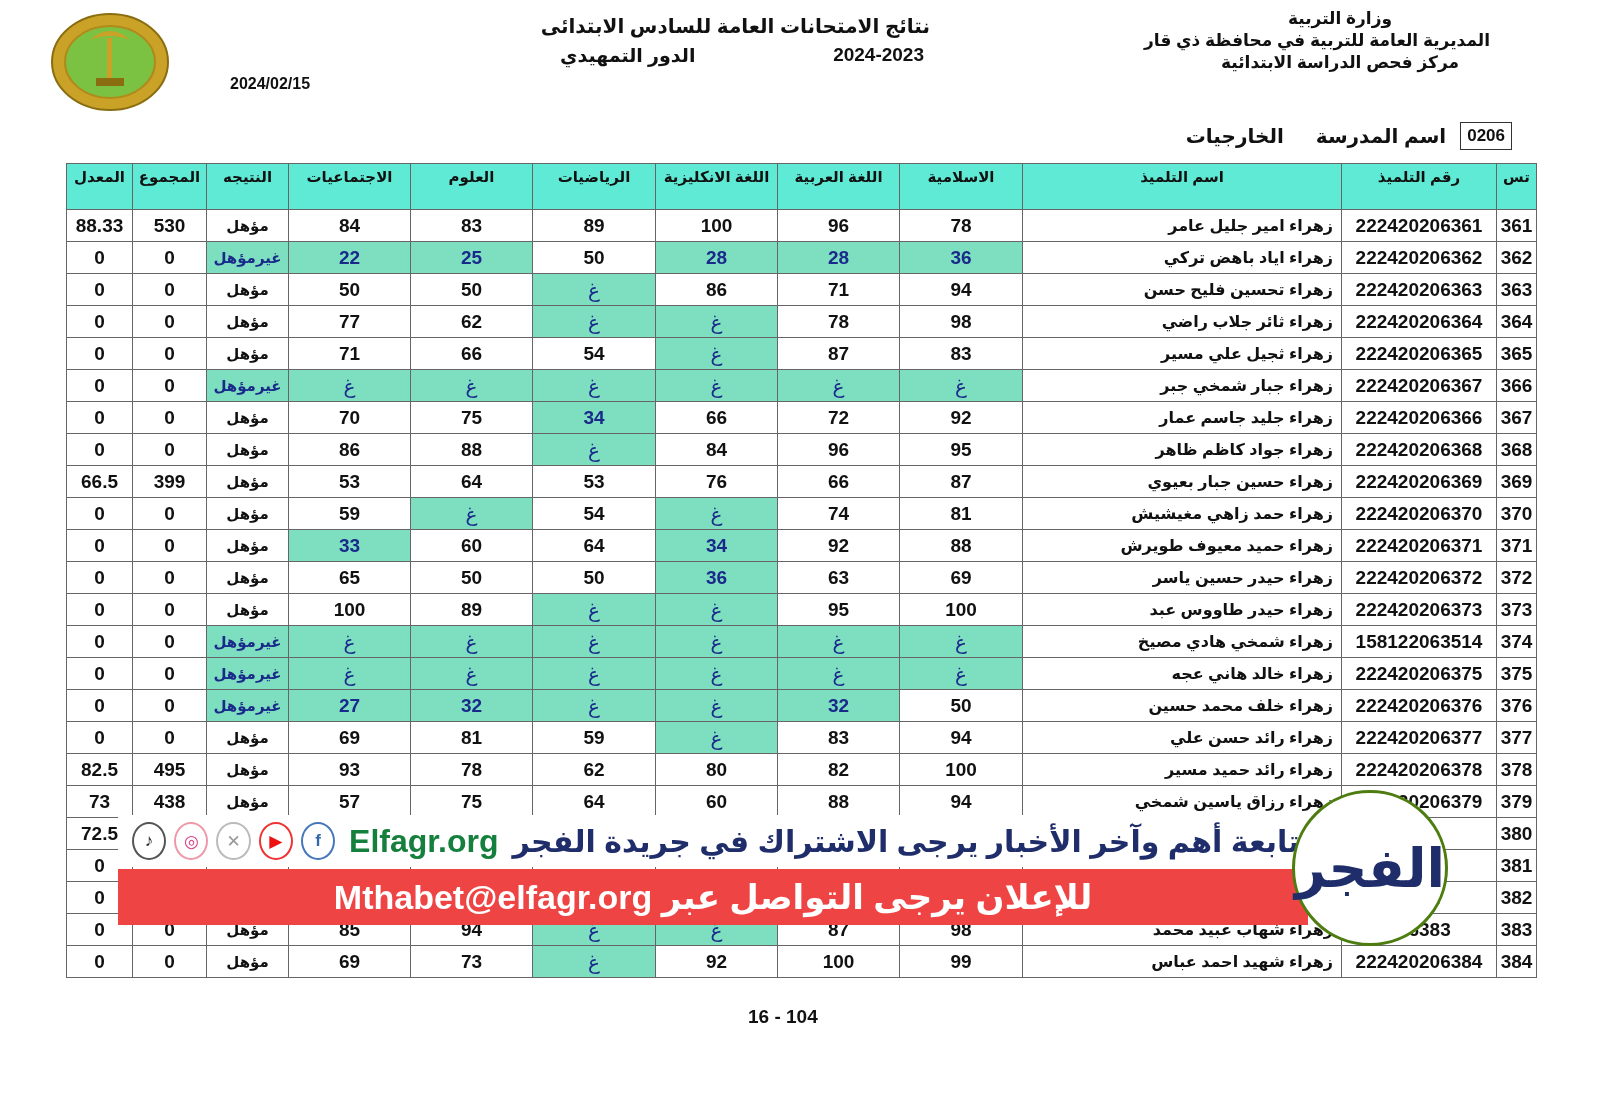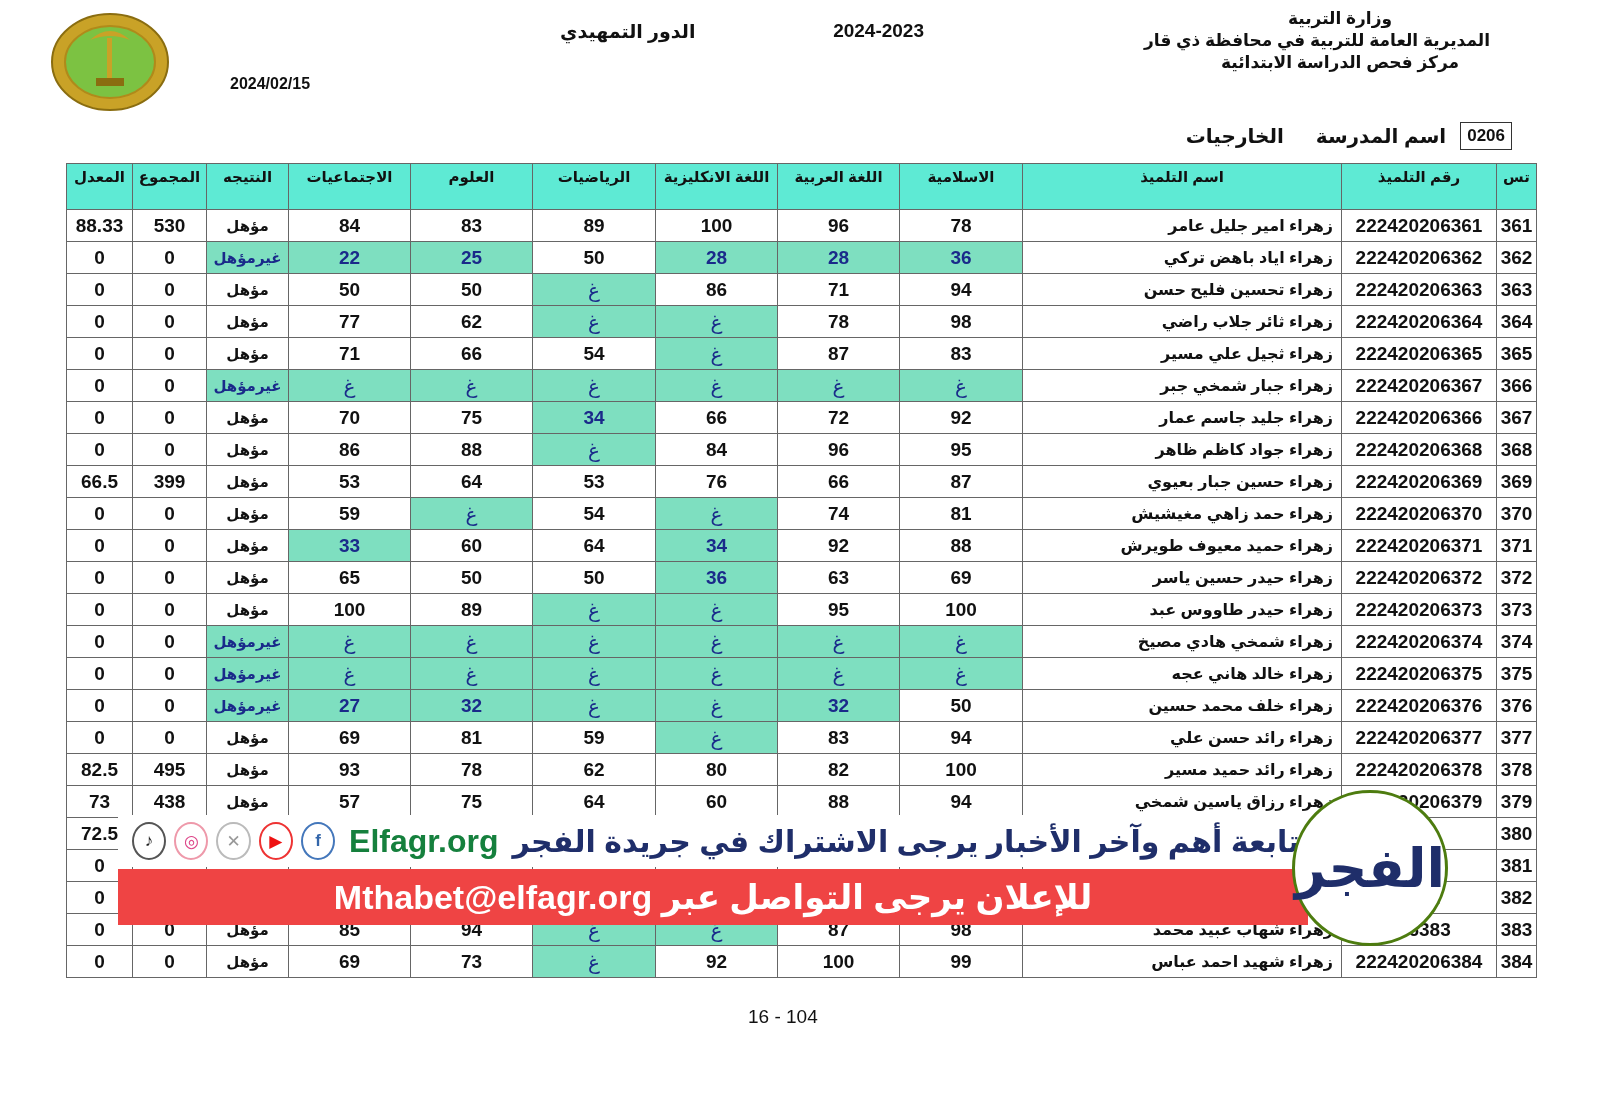--- a/index.html
+++ b/index.html
@@ -22,38 +22,39 @@
     position:absolute; left:66px; top:163px; border-collapse:collapse; direction:rtl;
     table-layout:fixed; width:1470px;
   }
   #results th, #results td { border:1.5px solid #666; text-align:center; padding:0; white-space:nowrap; overflow:hidden; }
   #results th { background:#5eead4; height:41px; font-size:15px; font-weight:bold; vertical-align:top; padding-top:4px; }
   #results td { height:31px; font-size:19px; font-weight:bold; }
   #results td.name { text-align:right; padding-right:8px; font-size:16px; }
   #results td.res { font-size:15px; font-weight:bold; }
   #results td.fail { background:#7edfc0; color:#1a2a8a; }
   #results td.absent { background:#7edfc0; color:#1a2a8a; font-weight:normal; font-size:20px; }
-  #page-num { left:748px; top:1006px; font-size:19px; font-weight:normal;text-align:right; }
+  #page-num { left:748px; top:1006px; font-size:19px; font-weight:bold;text-align:right; }
   
   #ad-top { left:118px; top:815px; width:1200px; height:52px; background:#ffffff; display:flex; align-items:center; gap:8px; padding-left:14px; }
   #ad-bottom { left:118px; top:869px; width:1190px; height:56px; background:#ef4444; color:#fff; display:flex; align-items:center; justify-content:center; font-size:34px; font-weight:bold; direction:rtl; }
   .soc { width:34px; height:34px; border-radius:50%; border:2.5px solid #999; display:flex; align-items:center; justify-content:center; font-size:17px; font-weight:bold; }
   #ad-text { font-size:30px; color:#1f2e6a; font-weight:bold; direction:rtl; white-space:nowrap; margin-left:6px; }
   #ad-logo { left:1292px; top:790px; width:150px; height:150px; border-radius:50%; background:#fff; border:3px solid #4d7c0f; display:flex; align-items:center; justify-content:center; font-size:54px; font-weight:bold; color:#1f2e6a; direction:rtl; }
 </style>
 </head>
 <body>
 
 <div id="ministry" class="abs hdr-text">
   <div>وزارة التربية</div>
   <div>المديرية العامة للتربية في محافظة ذي قار</div>
   <div>مركز فحص الدراسة الابتدائية</div>
 </div>
 
 <div id="title-block" class="abs hdr-text">
+  <div class="l1">نتائج الامتحانات  العامة للسادس الابتدائى</div>
   <div class="l2">
     <span>2024-2023</span>
     <span>الدور التمهيدي</span>
   </div>
 </div>
 
 <div id="date" class="abs">2024/02/15</div>
 
 <div id="logo" class="abs">
   <svg width="120" height="100" viewBox="0 0 120 100">
@@ -280,21 +281,21 @@
         <td class="absent">غ</td>
         <td class="absent">غ</td>
         <td>89</td>
         <td>100</td>
         <td class="res">مؤهل</td>
         <td>0</td>
         <td>0</td>
       </tr>
       <tr>
         <td>374</td>
-        <td>222420206374</td>
+        <td>158122063514</td>
         <td class="name">زهراء شمخي هادي مصيخ</td>
         <td class="absent">غ</td>
         <td class="absent">غ</td>
         <td class="absent">غ</td>
         <td class="absent">غ</td>
         <td class="absent">غ</td>
         <td class="absent">غ</td>
         <td class="res fail">غيرمؤهل</td>
         <td>0</td>
         <td>0</td>

